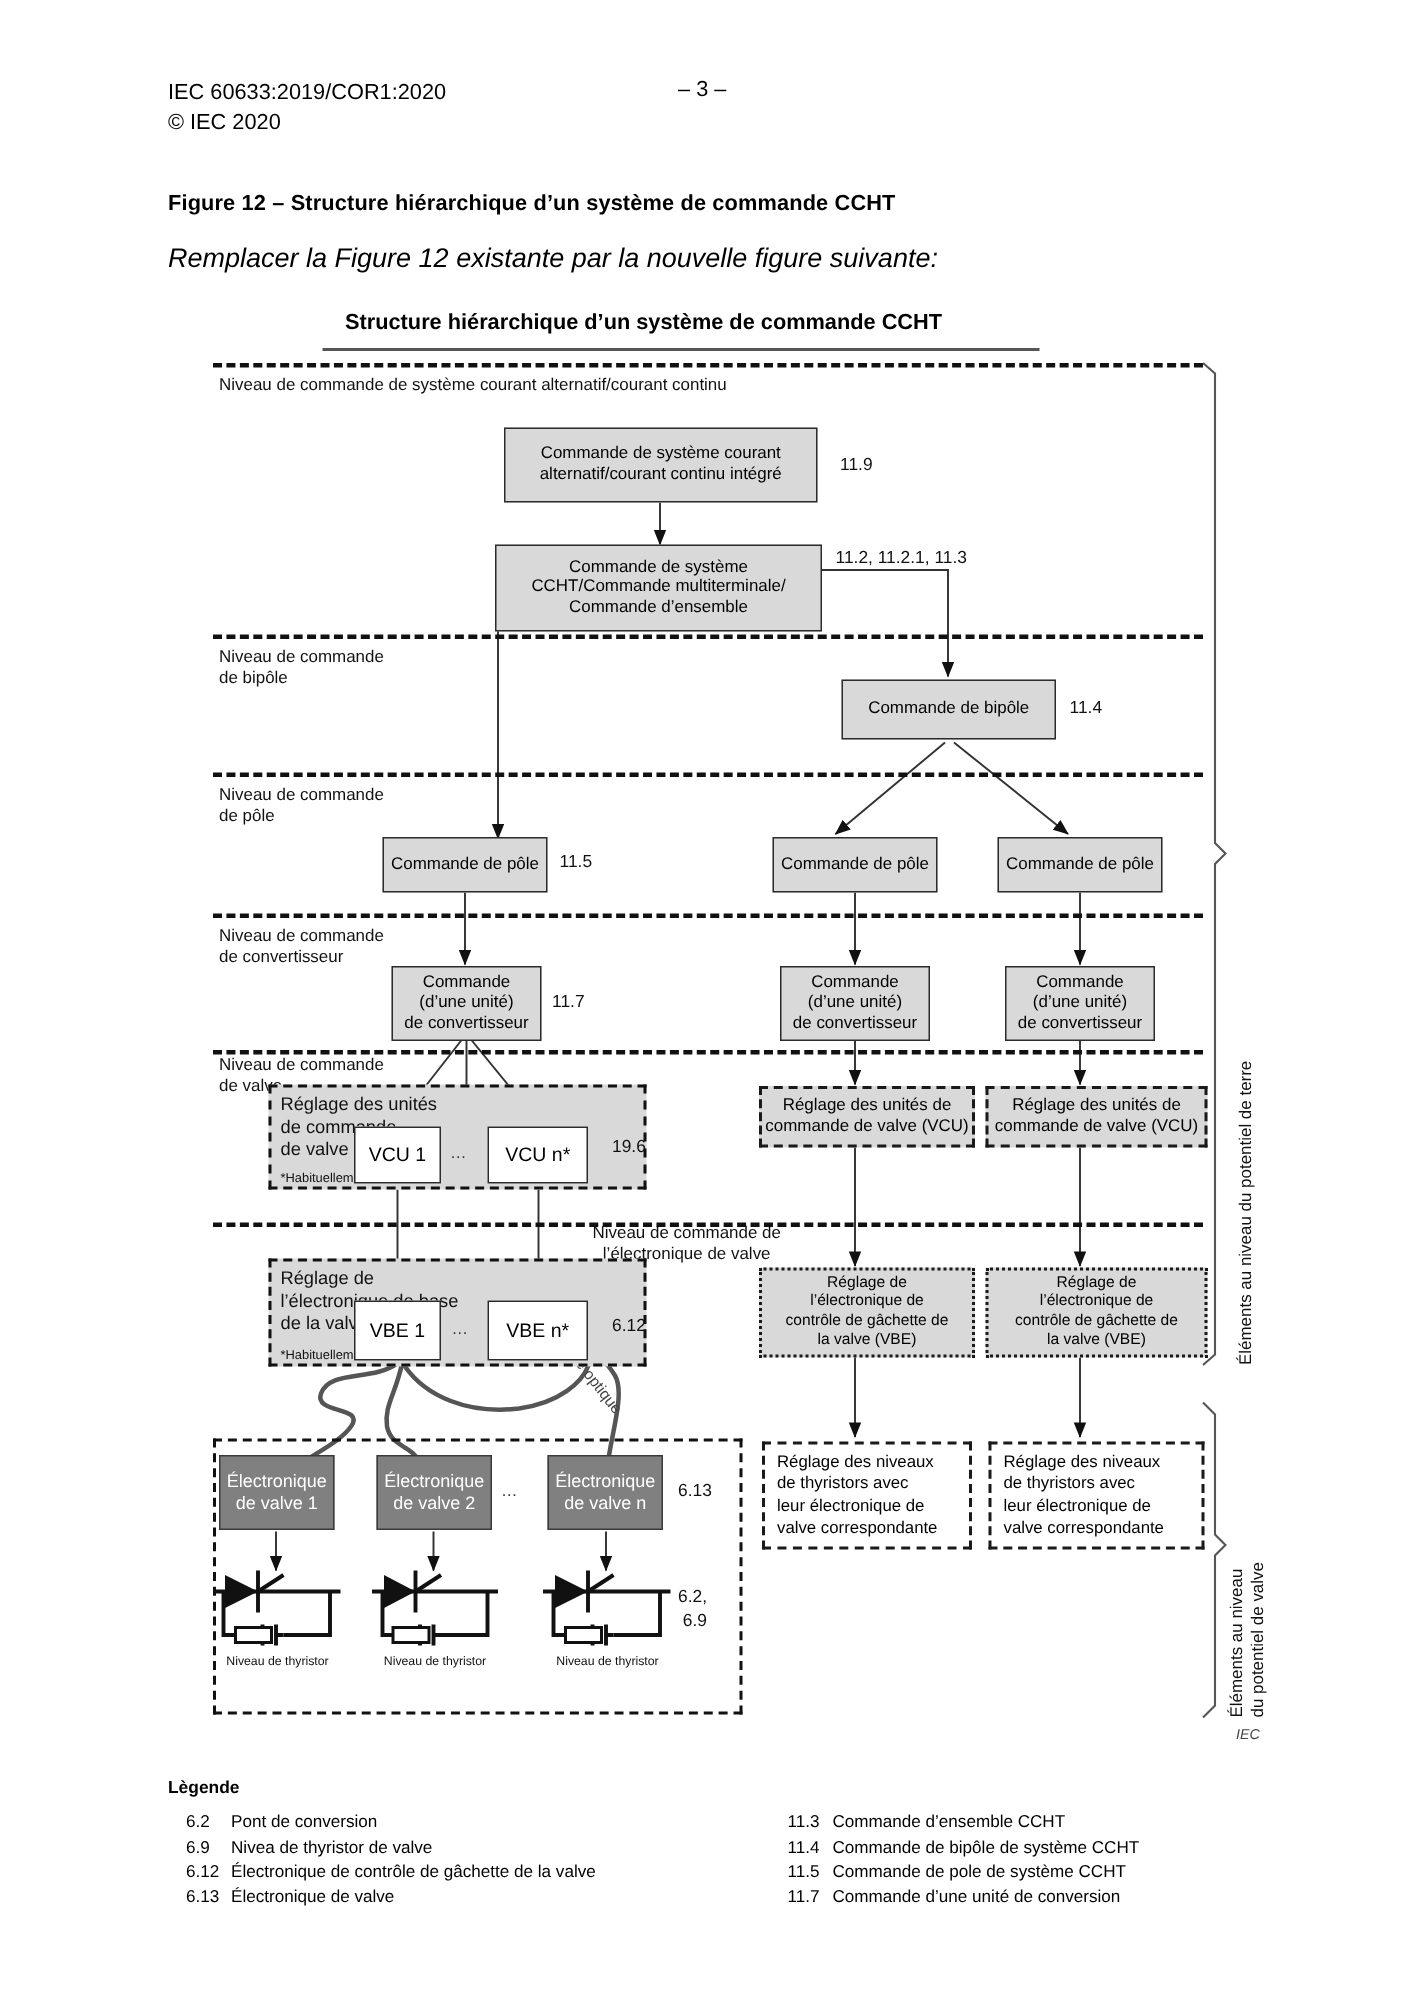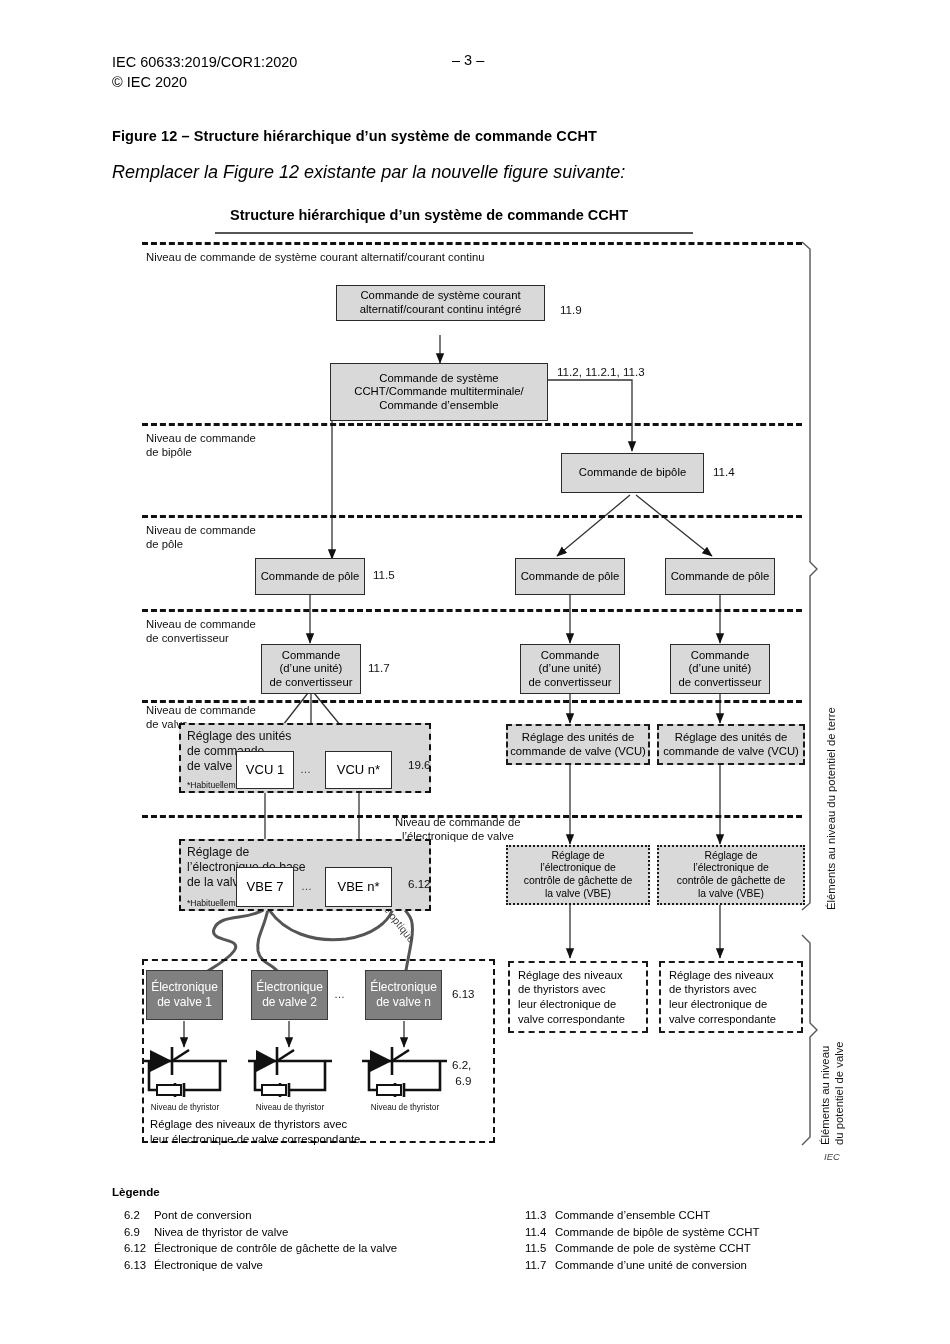--- a/index.html
+++ b/index.html
@@ -169,21 +169,21 @@
 de bipôle</div>
   <div class="abs lvl" style="left: 134px; top: 328px; white-space: pre-line;">Niveau de commande
 de pôle</div>
   <div class="abs lvl" style="left: 134px; top: 422px; white-space: pre-line;">Niveau de commande
 de convertisseur</div>
   <div class="abs lvl" style="left: 134px; top: 508px; white-space: pre-line;">Niveau de commande
 de valve</div>
   <div class="abs lvl" style="left: 383px; top: 620px; text-align: center; white-space: pre-line;">Niveau de commande de
 l’électronique de valve</div>
 
-  <div class="abs box solid" style="left: 324px; top: 90px; width: 209px; height: 36px; white-space: pre-line;">Commande de système courant
+  <div class="abs box solid" style="left: 324px; top: 90px; width: 209px; height: 50px; white-space: pre-line;">Commande de système courant
 alternatif/courant continu intégré</div>
   <div class="ref" style="left:548px;top:108px;">11.9</div>
 
   <div class="abs box solid" style="left: 318px; top: 168px; width: 218px; height: 58px; white-space: pre-line;">Commande de système
 CCHT/Commande multiterminale/
 Commande d’ensemble</div>
   <div class="ref" style="left:545px;top:170px;">11.2, 11.2.1, 11.3</div>
 
   <div class="abs box solid" style="left:549px;top:258px;width:143px;height:40px;">Commande de bipôle</div>
   <div class="ref" style="left:701px;top:270px;">11.4</div>
@@ -221,21 +221,21 @@
 commande de valve (VCU)</div>
   <div class="abs box dashed" style="left:645px;top:529px;width:148px;height:41px;white-space:pre-line;">Réglage des unités de
 commande de valve (VCU)</div>
 
   <div class="group" style="left:130px;top:644px;width:252px;height:72px;">
     <div class="group-label" style="left: 6px; top: 4px; white-space: pre-line;">Réglage de
 l’électronique de base
 de la valve (VBE)</div>
     <div class="group-note" style="left:6px;top:57px;">*Habituellement n=12</div>
   </div>
-  <div class="abs box white" style="left:224px;top:672px;width:58px;height:40px;">VBE 7</div>
+  <div class="abs box white" style="left:224px;top:672px;width:58px;height:40px;">VBE 1</div>
   <div class="abs" style="left:289px;top:685px;font-size:11px;color:#333;">…</div>
   <div class="abs box white" style="left:313px;top:672px;width:67px;height:40px;">VBE n*</div>
   <div class="ref" style="left:396px;top:682px;">6.12</div>
 
   <div class="abs box dotted" style="left:494px;top:650px;width:144px;height:60px;white-space:pre-line;font-size:10.4px;line-height:12.6px;">Réglage de
 l’électronique de
 contrôle de gâchette de
 la valve (VBE)</div>
   <div class="abs box dotted" style="left:645px;top:650px;width:148px;height:60px;white-space:pre-line;font-size:10.4px;line-height:12.6px;">Réglage de
 l’électronique de
@@ -289,22 +289,20 @@
       <rect x="365" y="890" width="24" height="10"></rect>
     </g>
   </svg>
 
   <div class="tcap" style="left:128px;top:908px;width:90px;">Niveau de thyristor</div>
   <div class="tcap" style="left:233px;top:908px;width:90px;">Niveau de thyristor</div>
   <div class="tcap" style="left:348px;top:908px;width:90px;">Niveau de thyristor</div>
   <div class="ref" style="left:440px;top:862px;white-space:pre-line;line-height:16px;">6.2,
 6.9</div>
 
-  <div class="abs" style="left:138px;top:922px;font-size:11.3px;line-height:14.5px;white-space:pre-line;">Réglage des niveaux de thyristors avec
-leur électronique de valve correspondante</div>
 
   <div class="abs box dashed-plain" style="left:496px;top:766px;width:140px;height:72px;white-space:pre-line;text-align:left;justify-content:flex-start;padding-left:8px;font-size:11.2px;line-height:14.6px;">Réglage des niveaux
 de thyristors avec
 leur électronique de
 valve correspondante</div>
   <div class="abs box dashed-plain" style="left:647px;top:766px;width:144px;height:72px;white-space:pre-line;text-align:left;justify-content:flex-start;padding-left:8px;font-size:11.2px;line-height:14.6px;">Réglage des niveaux
 de thyristors avec
 leur électronique de
 valve correspondante</div>
 

